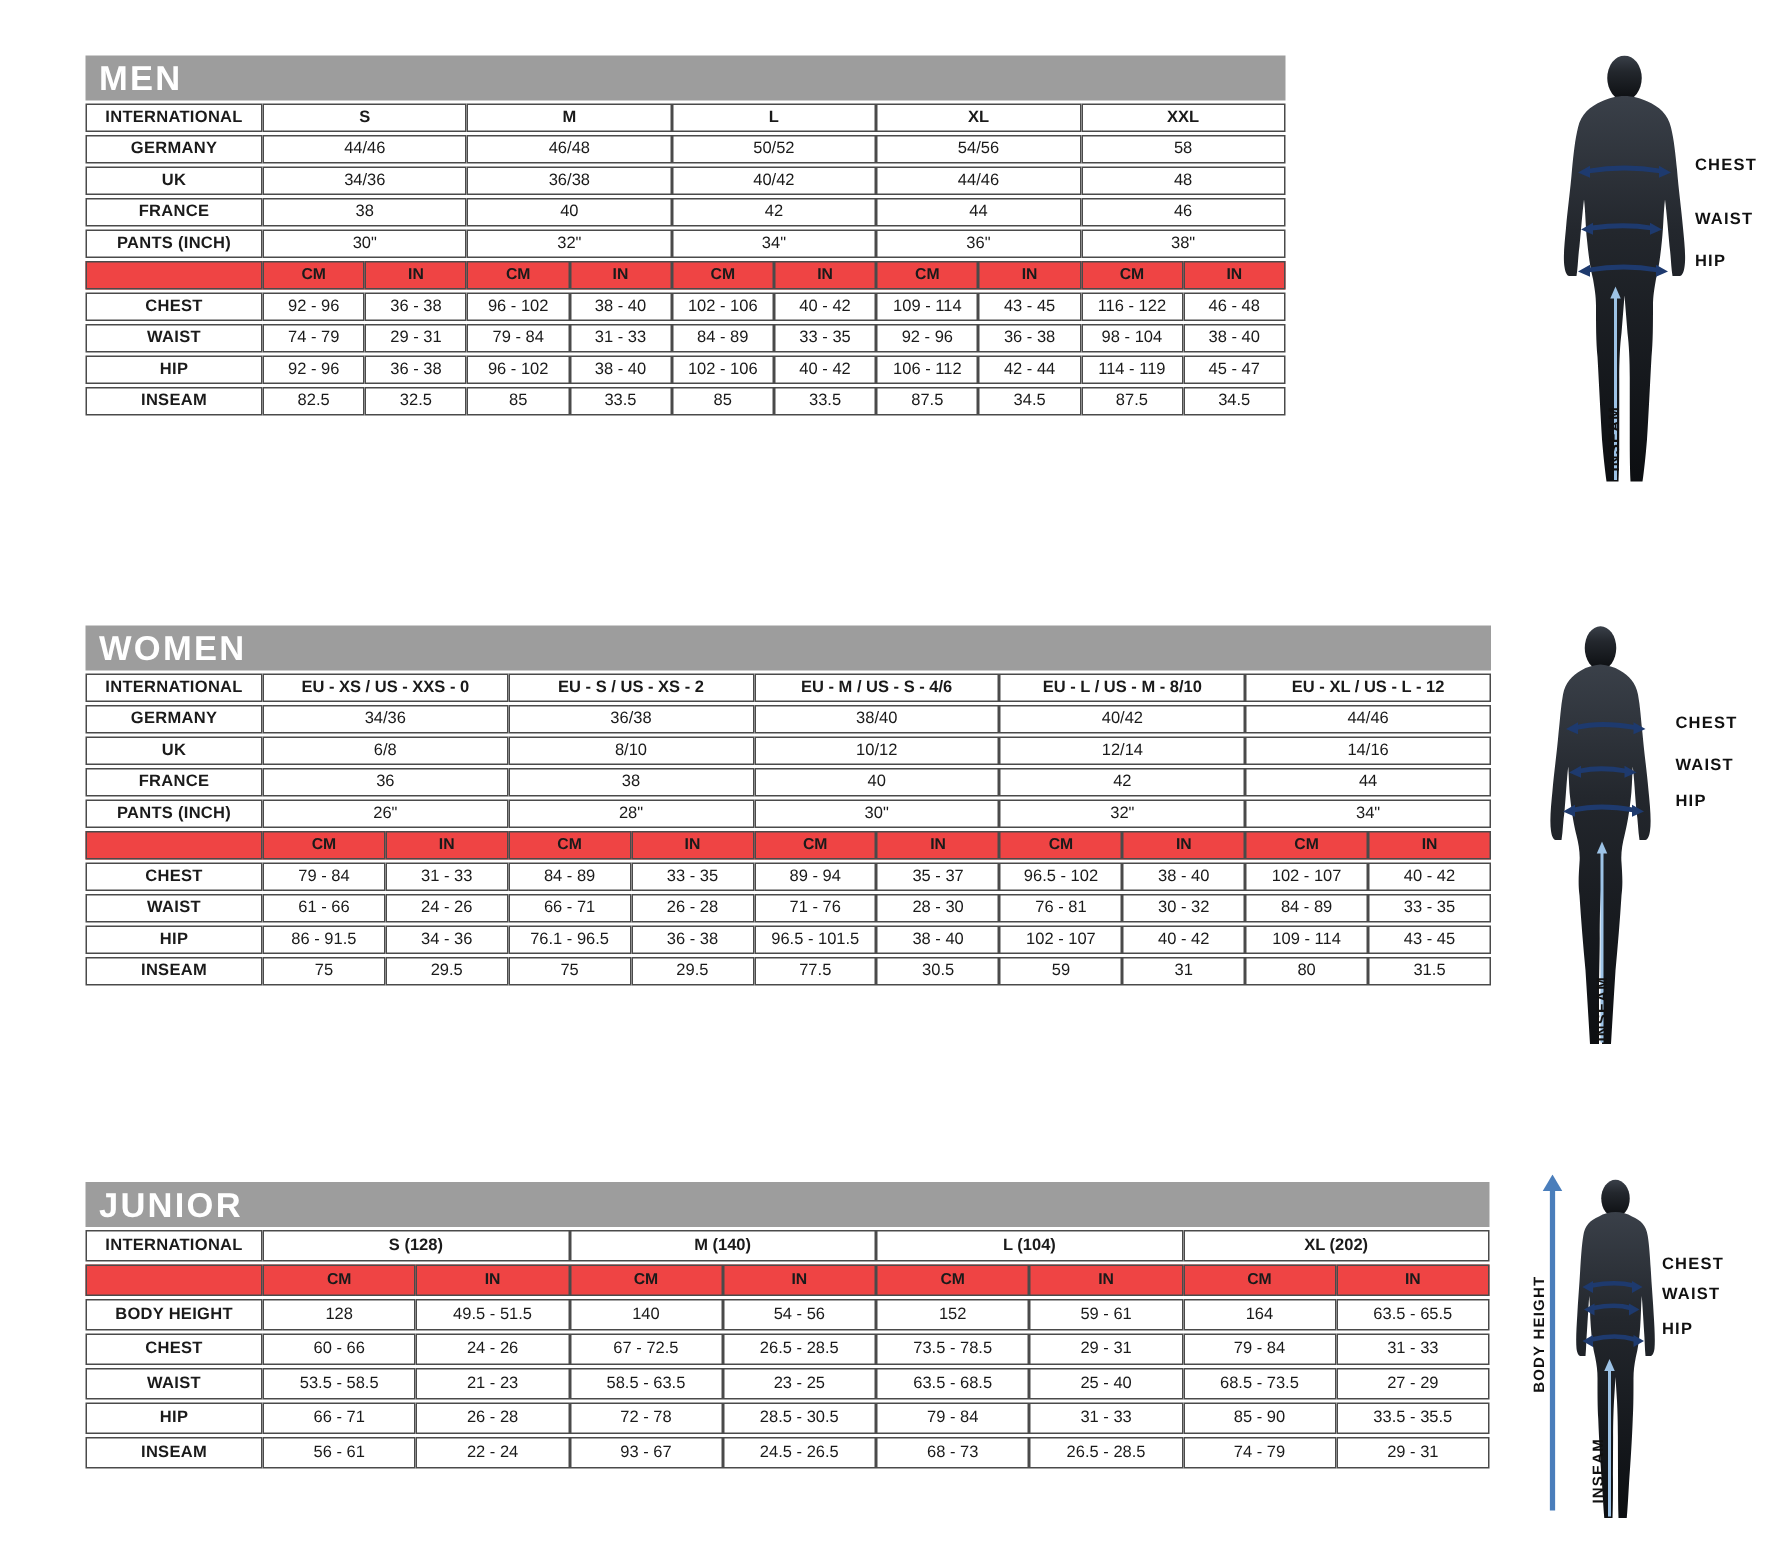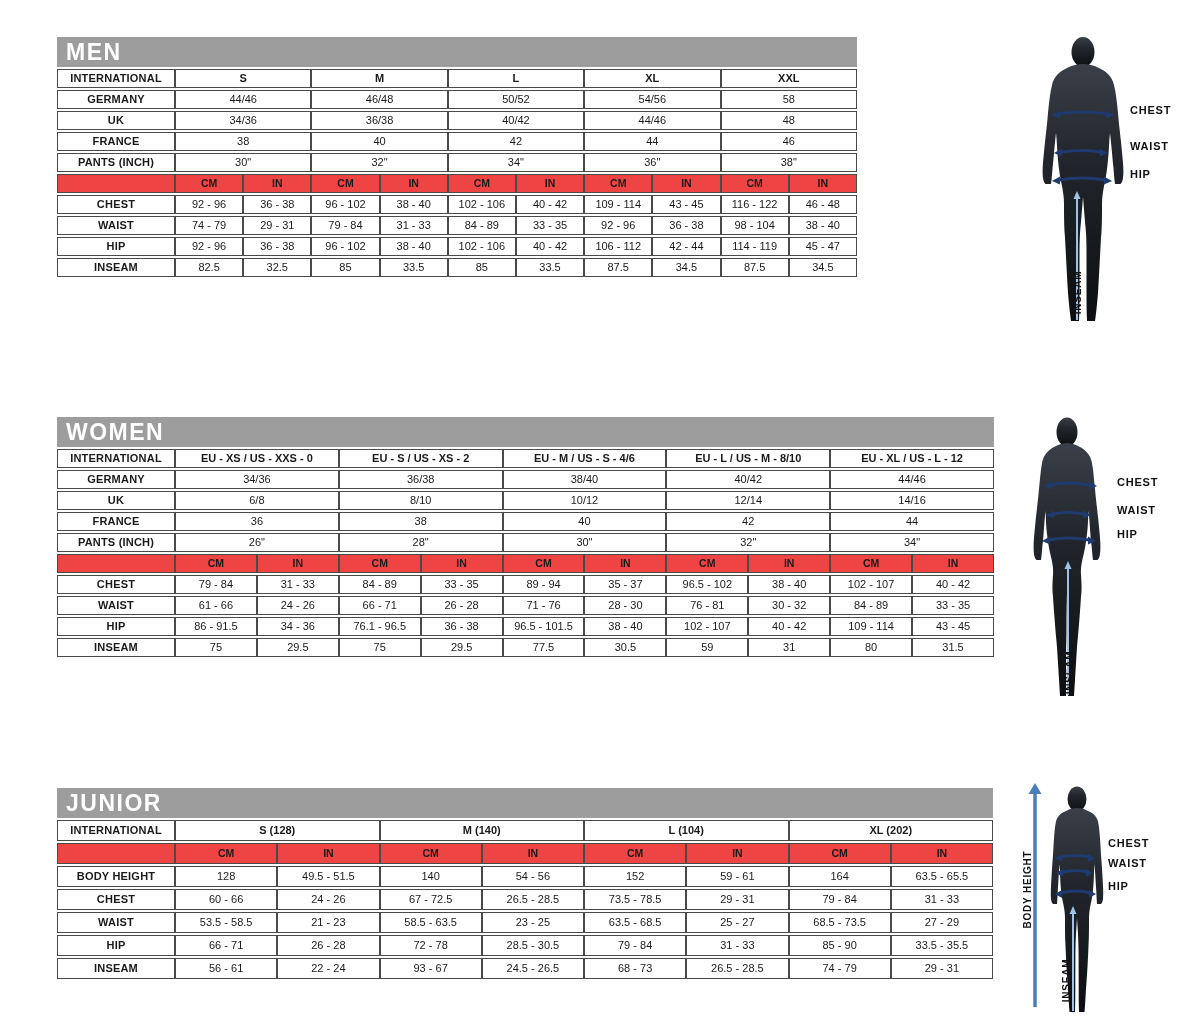--- a/index.html
+++ b/index.html
@@ -418,21 +418,21 @@
               <td>79 - 84</td>
               <td>31 - 33</td>
             </tr>
             <tr>
               <td class="label-cell">WAIST</td>
               <td>53.5 - 58.5</td>
               <td>21 - 23</td>
               <td>58.5 - 63.5</td>
               <td>23 - 25</td>
               <td>63.5 - 68.5</td>
-              <td>25 - 27</td>
+              <td>25 - 40</td>
               <td>68.5 - 73.5</td>
               <td>27 - 29</td>
             </tr>
             <tr>
               <td class="label-cell">HIP</td>
               <td>66 - 71</td>
               <td>26 - 28</td>
               <td>72 - 78</td>
               <td>28.5 - 30.5</td>
               <td>79 - 84</td>

